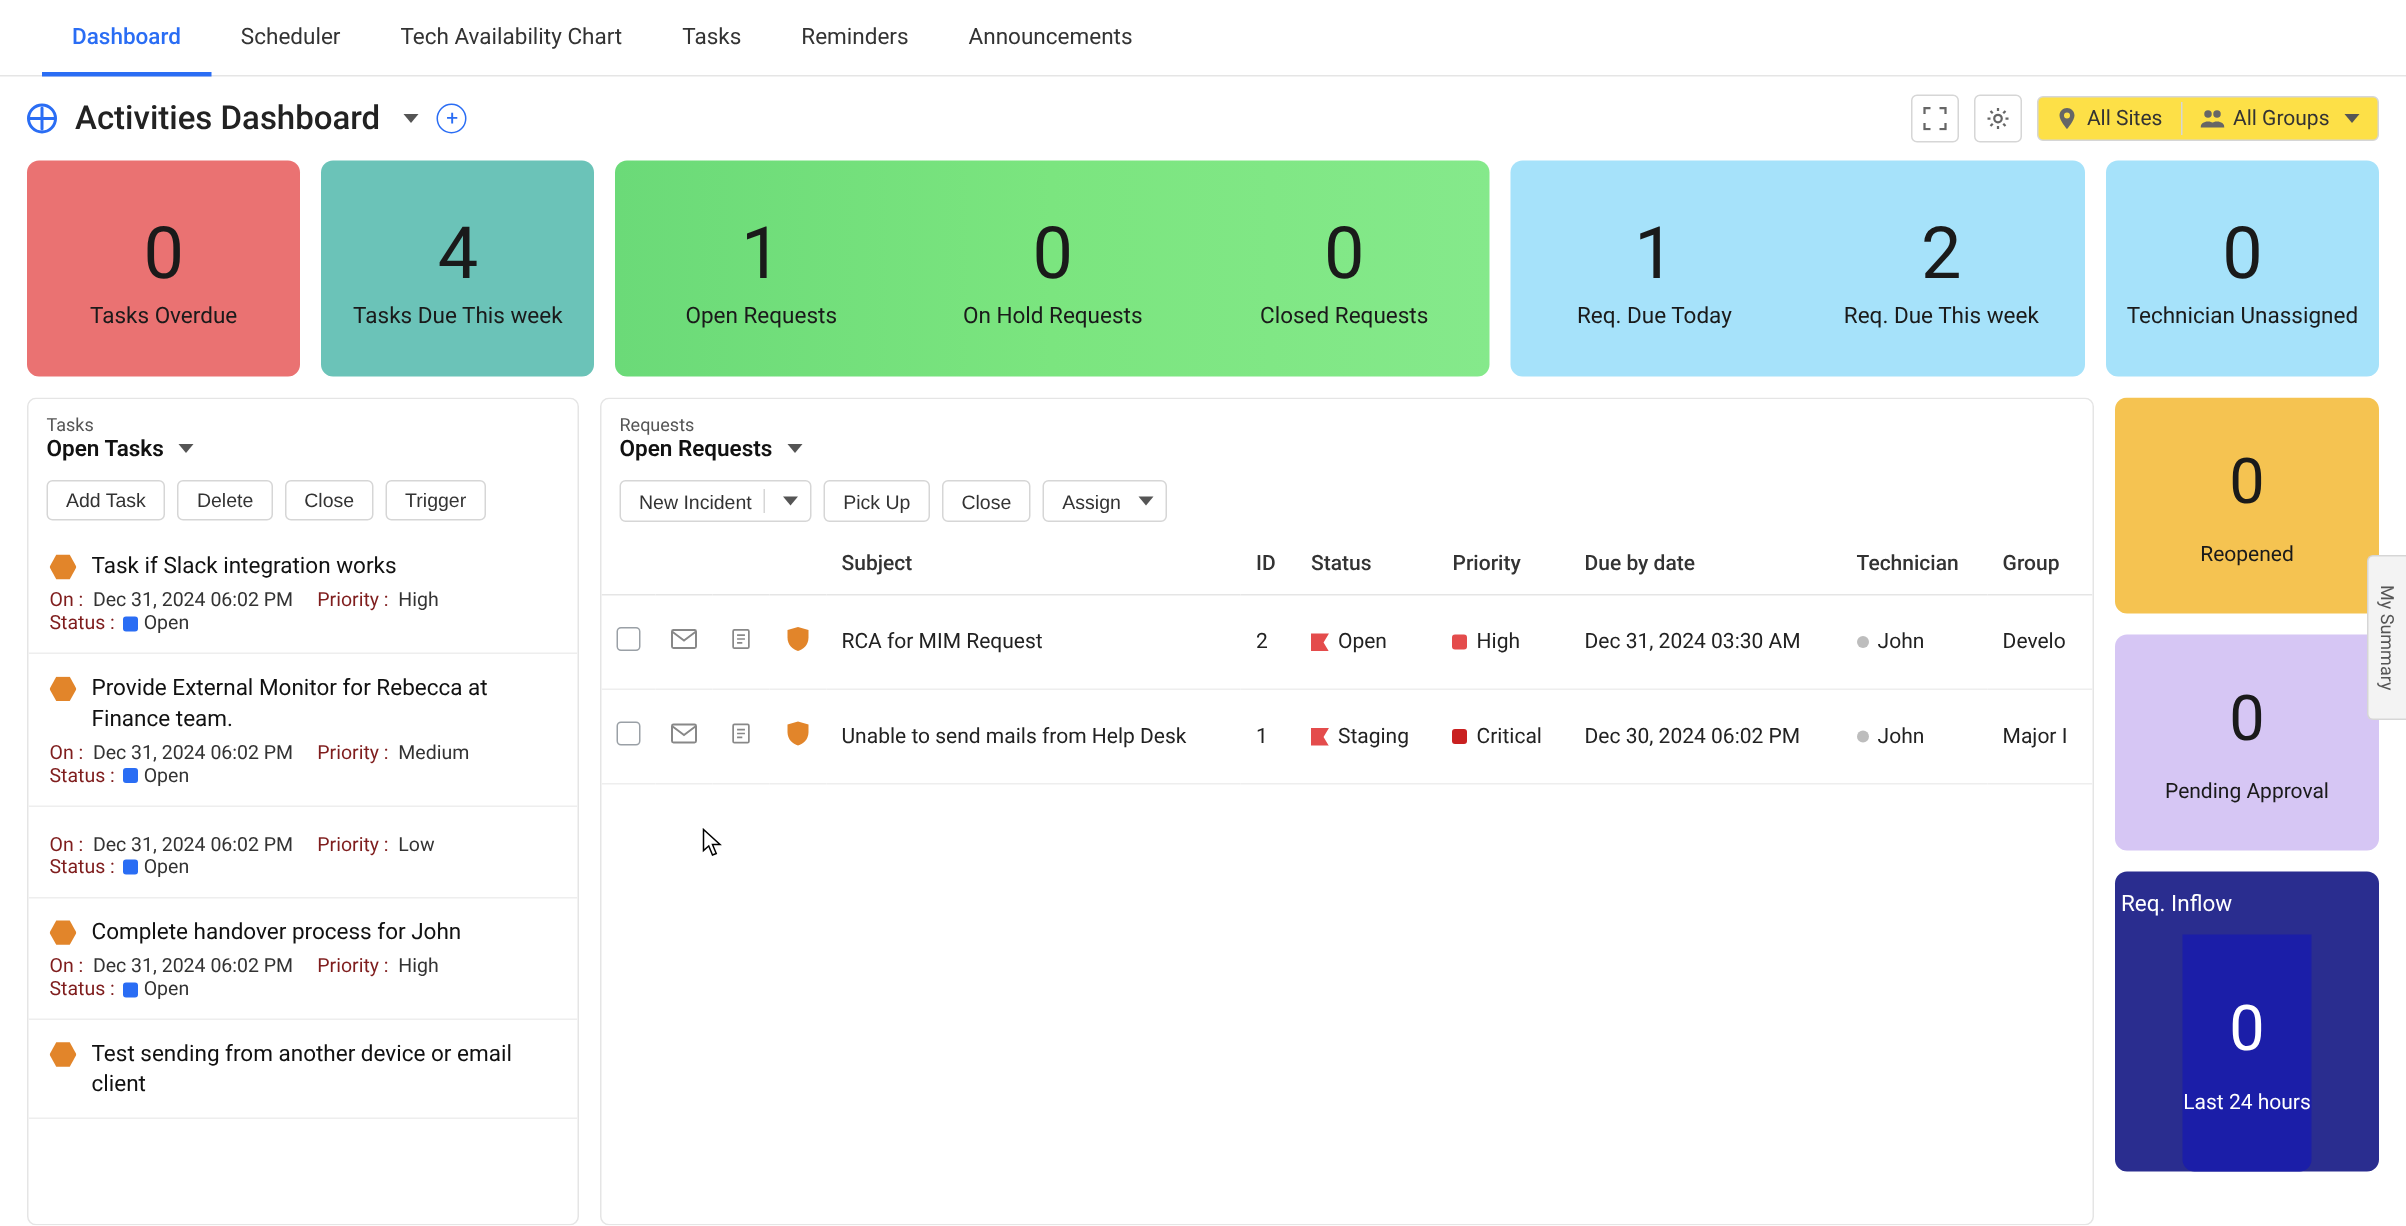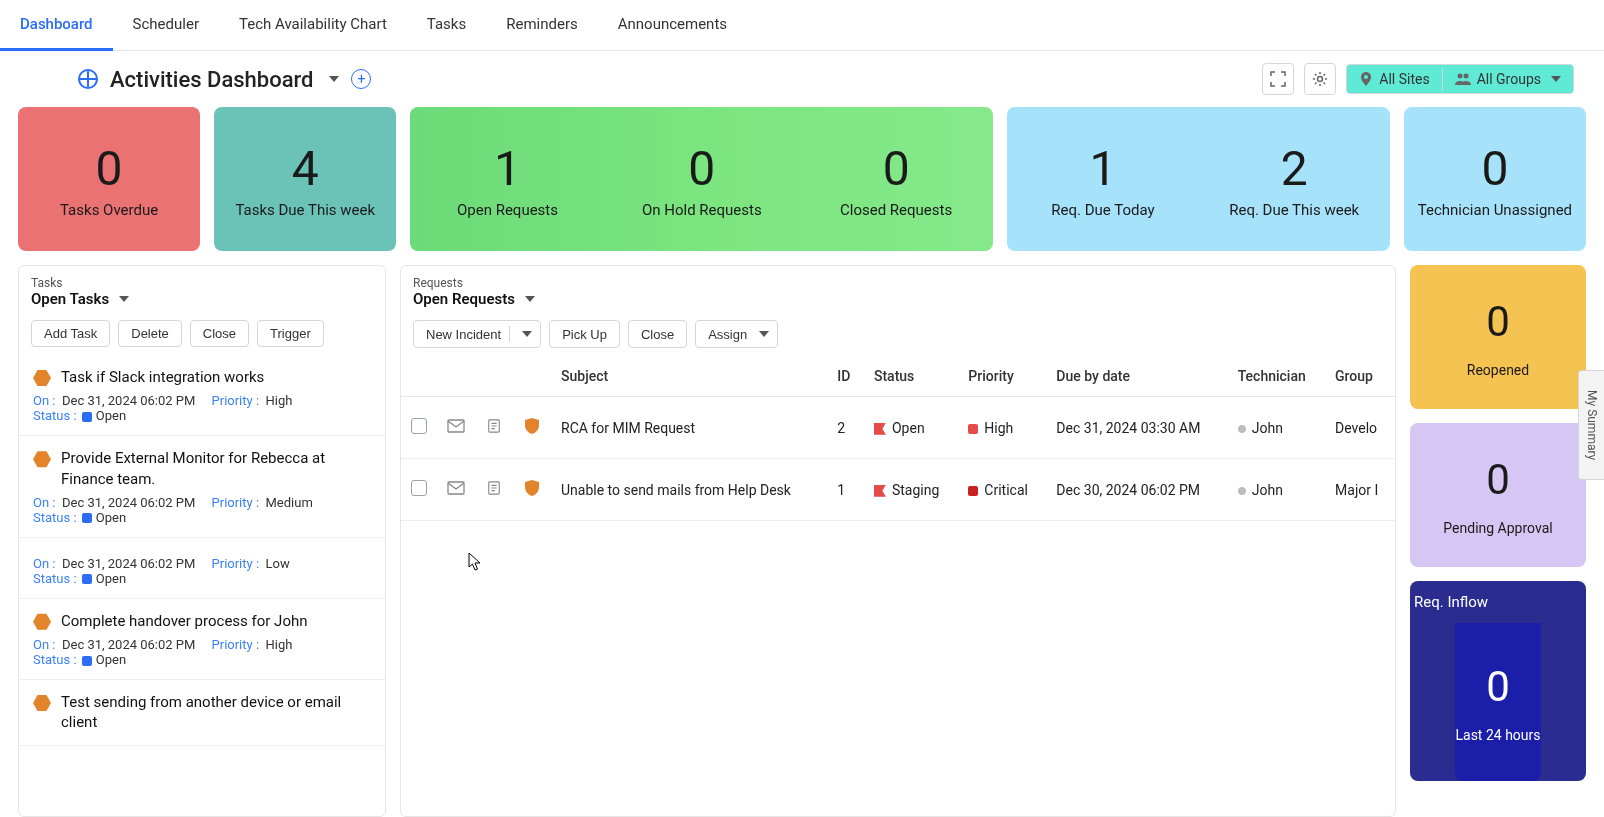--- a/index.html
+++ b/index.html
@@ -9,21 +9,21 @@
   color: #1a1a1a;
   font-size: 14px;
   overflow: hidden;
 }
 .app { width: 1604px; height: 817px; display: flex; flex-direction: column; position: relative; }
 
 
 .topnav {
   display: flex;
   border-bottom: 1px solid #e5e5e5;
-  padding: 0 0;
+  padding: 0 28px;
   height: 51px;
   align-items: center;
 }
 .topnav .tab {
   padding: 16px 20px;
   font-size: 15px;
   color: #333;
   cursor: pointer;
   border-bottom: 3px solid transparent;
   height: 51px;
@@ -33,23 +33,22 @@
 .topnav .tab.active {
   color: #2a6df4;
   border-bottom: 3px solid #2a6df4;
   font-weight: 500;
 }
 
 
 .headerbar {
   display: flex;
   align-items: center;
-  padding: 12px 30px;
+  padding: 12px 18px;
   gap: 12px;
-  margin-left: 48px;
 }
 .headerbar .globe {
   width: 20px; height: 20px;
   border: 2px solid #2a6df4;
   border-radius: 50%;
   position: relative;
   display: inline-flex;
   align-items: center;
   justify-content: center;
 }
@@ -101,21 +100,21 @@
   justify-content: center;
   cursor: pointer;
   color: #666;
   background: #fff;
 }
 .site-group {
   display: flex;
   align-items: center;
   border: 1px solid #d6d6d6;
   border-radius: 4px;
-  background: #5eead4;
+  background: #fde047;
 }
 .site-group .seg {
   display: flex;
   align-items: center;
   gap: 6px;
   padding: 6px 12px;
   cursor: pointer;
   font-size: 14px;
   color: #333;
 }
@@ -192,21 +191,21 @@
 .hex {
   width: 18px; height: 18px;
   flex: 0 0 18px;
   background: #e2852a;
   clip-path: polygon(25% 5%, 75% 5%, 100% 50%, 75% 95%, 25% 95%, 0% 50%);
   margin-top: 2px;
 }
 .task-title { font-size: 15px; color:#111; line-height:1.35;}
 .task-meta { font-size: 13px; color: #333; margin-top:6px;}
 .task-meta .pair { display:inline; }
-.task-meta .pair .k { color:#3b82f6; }
+.task-meta .pair .k { color:#7f1d1d; }
 .task-meta .pair .v {}
 .status-dot {
   display:inline-block;
   width:10px; height:10px;
   border-radius:2px;
   background:#2a6df4;
   margin: 0 4px 0 2px;
   vertical-align:middle;
 }
 

